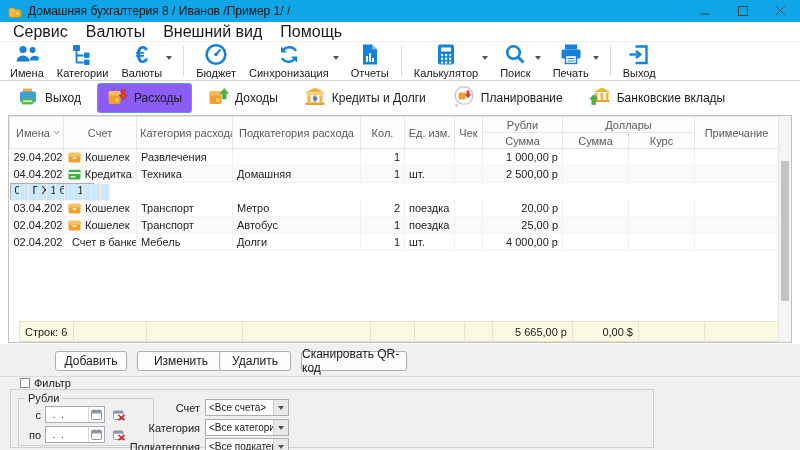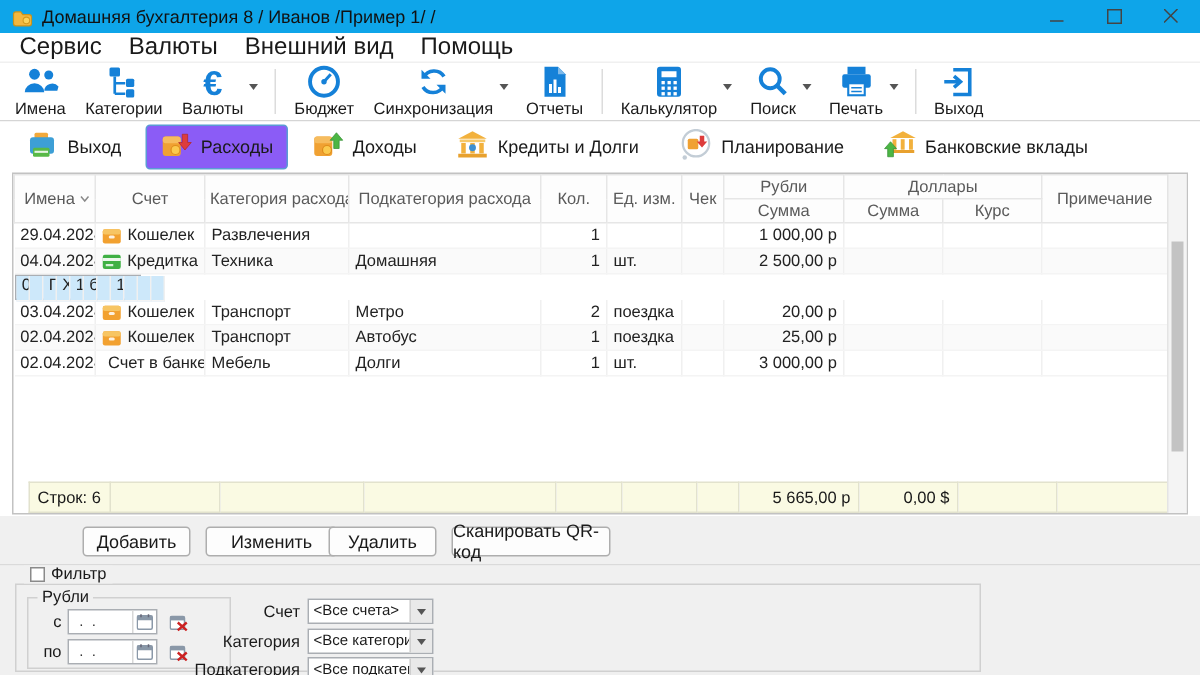--- a/index.html
+++ b/index.html
@@ -483,21 +483,21 @@
                   <rect x="3.5" y="3.2" width="6" height="4.8" fill="#f09a28"></rect>
                 </svg>
                 <span>Счет в банке</span>
               </span>
             </td>
           <td>Мебель</td>
           <td>Долги</td>
           <td class="num">1</td>
           <td>шт.</td>
           <td></td>
-          <td class="num">3 000,00 р</td>
+          <td class="num">4 000,00 р</td>
           <td class="num"></td>
           <td class="num"></td>
           <td></td>
         </tr>
       </tbody>
     </table>
 
     <table class="totals">
       <colgroup>
         <col style="width:54px">

